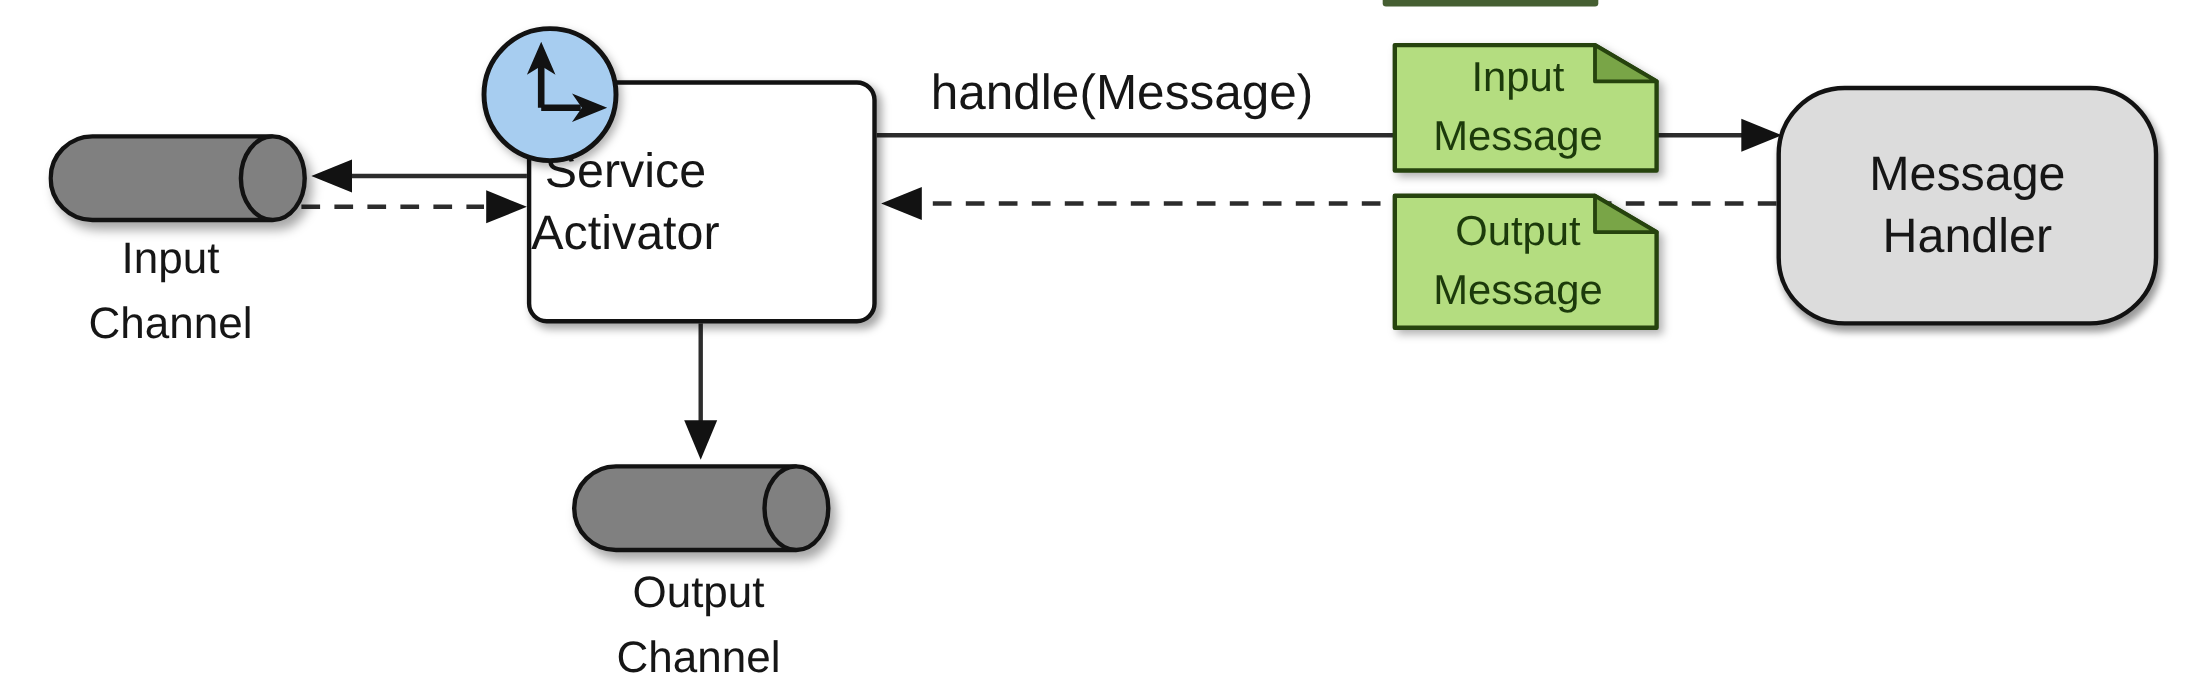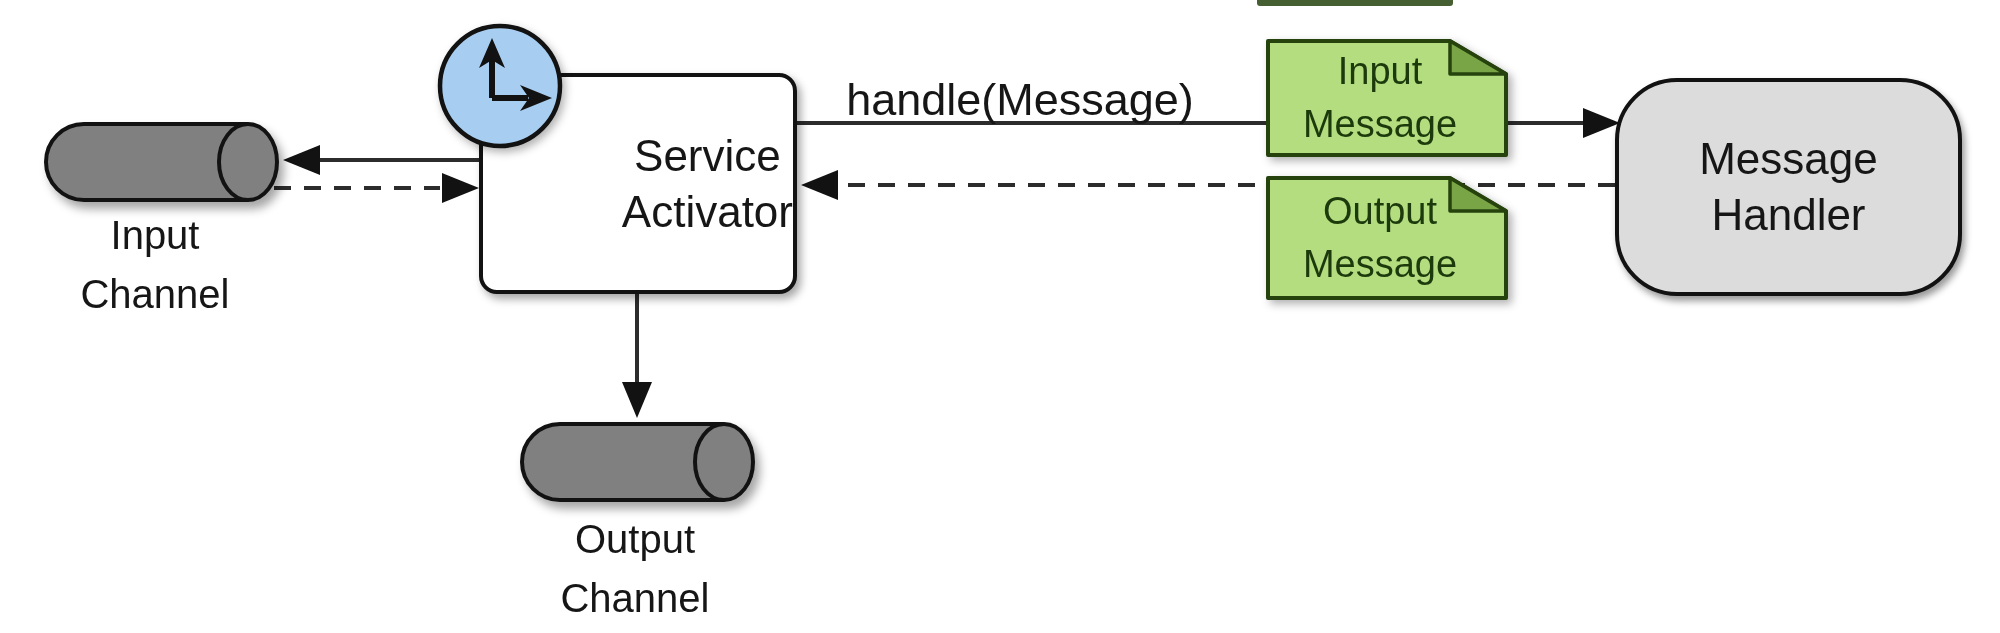--- a/index.html
+++ b/index.html
@@ -28,31 +28,31 @@
     position:absolute;z-index:2;text-align:center;white-space:pre-line;
     font-size:40px;line-height:1.48;color:var(--text,#161616);
   }
   .lbl.input-channel{left:20px;top:206px;width:270px;}
   .lbl.output-channel{left:495px;top:510px;width:280px;}
 
   .sa-box{
     position:absolute;left:479px;top:73px;width:318px;height:221px;box-sizing:border-box;
     background:#ffffff;border:4px solid var(--ink,#121212);border-radius:18px;
     box-shadow:4px 5px 8px rgba(0,0,0,.35);
-    display:flex;align-items:center;justify-content:flex-end;z-index:2;
+    display:flex;align-items:center;justify-content:flex-start;z-index:2;
     font-size:44px;line-height:1.27;text-align:center;white-space:pre-line;
   }
   .clock{position:absolute;left:432px;top:20px;z-index:3;filter:drop-shadow(3px 4px 4px rgba(0,0,0,.3));}
   .clock circle{fill:var(--clock-fill,#a7cdf0);stroke:var(--ink,#121212);stroke-width:4.5;}
   .clock path{stroke:var(--ink,#121212);stroke-width:6;fill:none;}
   .clock polygon{fill:var(--ink,#121212);}
 
   .handle-lbl{
     position:absolute;left:800px;top:58px;width:440px;z-index:2;
-    text-align:center;font-size:45px;color:var(--text,#161616);margin-top:16px;
+    text-align:center;font-size:45px;color:var(--text,#161616);
   }
 
   .doc{position:absolute;z-index:2;filter:drop-shadow(4px 4px 4px rgba(0,0,0,.3));}
   .doc.input{left:1265px;top:38px;width:244px;height:120px;}
   .doc.output{left:1265px;top:175px;width:244px;height:126px;}
   .doc svg{position:absolute;left:0;top:0;}
   .doc .doc-main{fill:var(--message-fill,#b4dd80);stroke:var(--message-border,#26430e);stroke-width:4;stroke-linejoin:round;}
   .doc .doc-flap{fill:var(--message-flap,#79a547);stroke:var(--message-border,#26430e);stroke-width:3.5;stroke-linejoin:round;}
   .doc .doc-lbl{
     position:absolute;left:0;top:0;right:14px;bottom:0;z-index:2;

